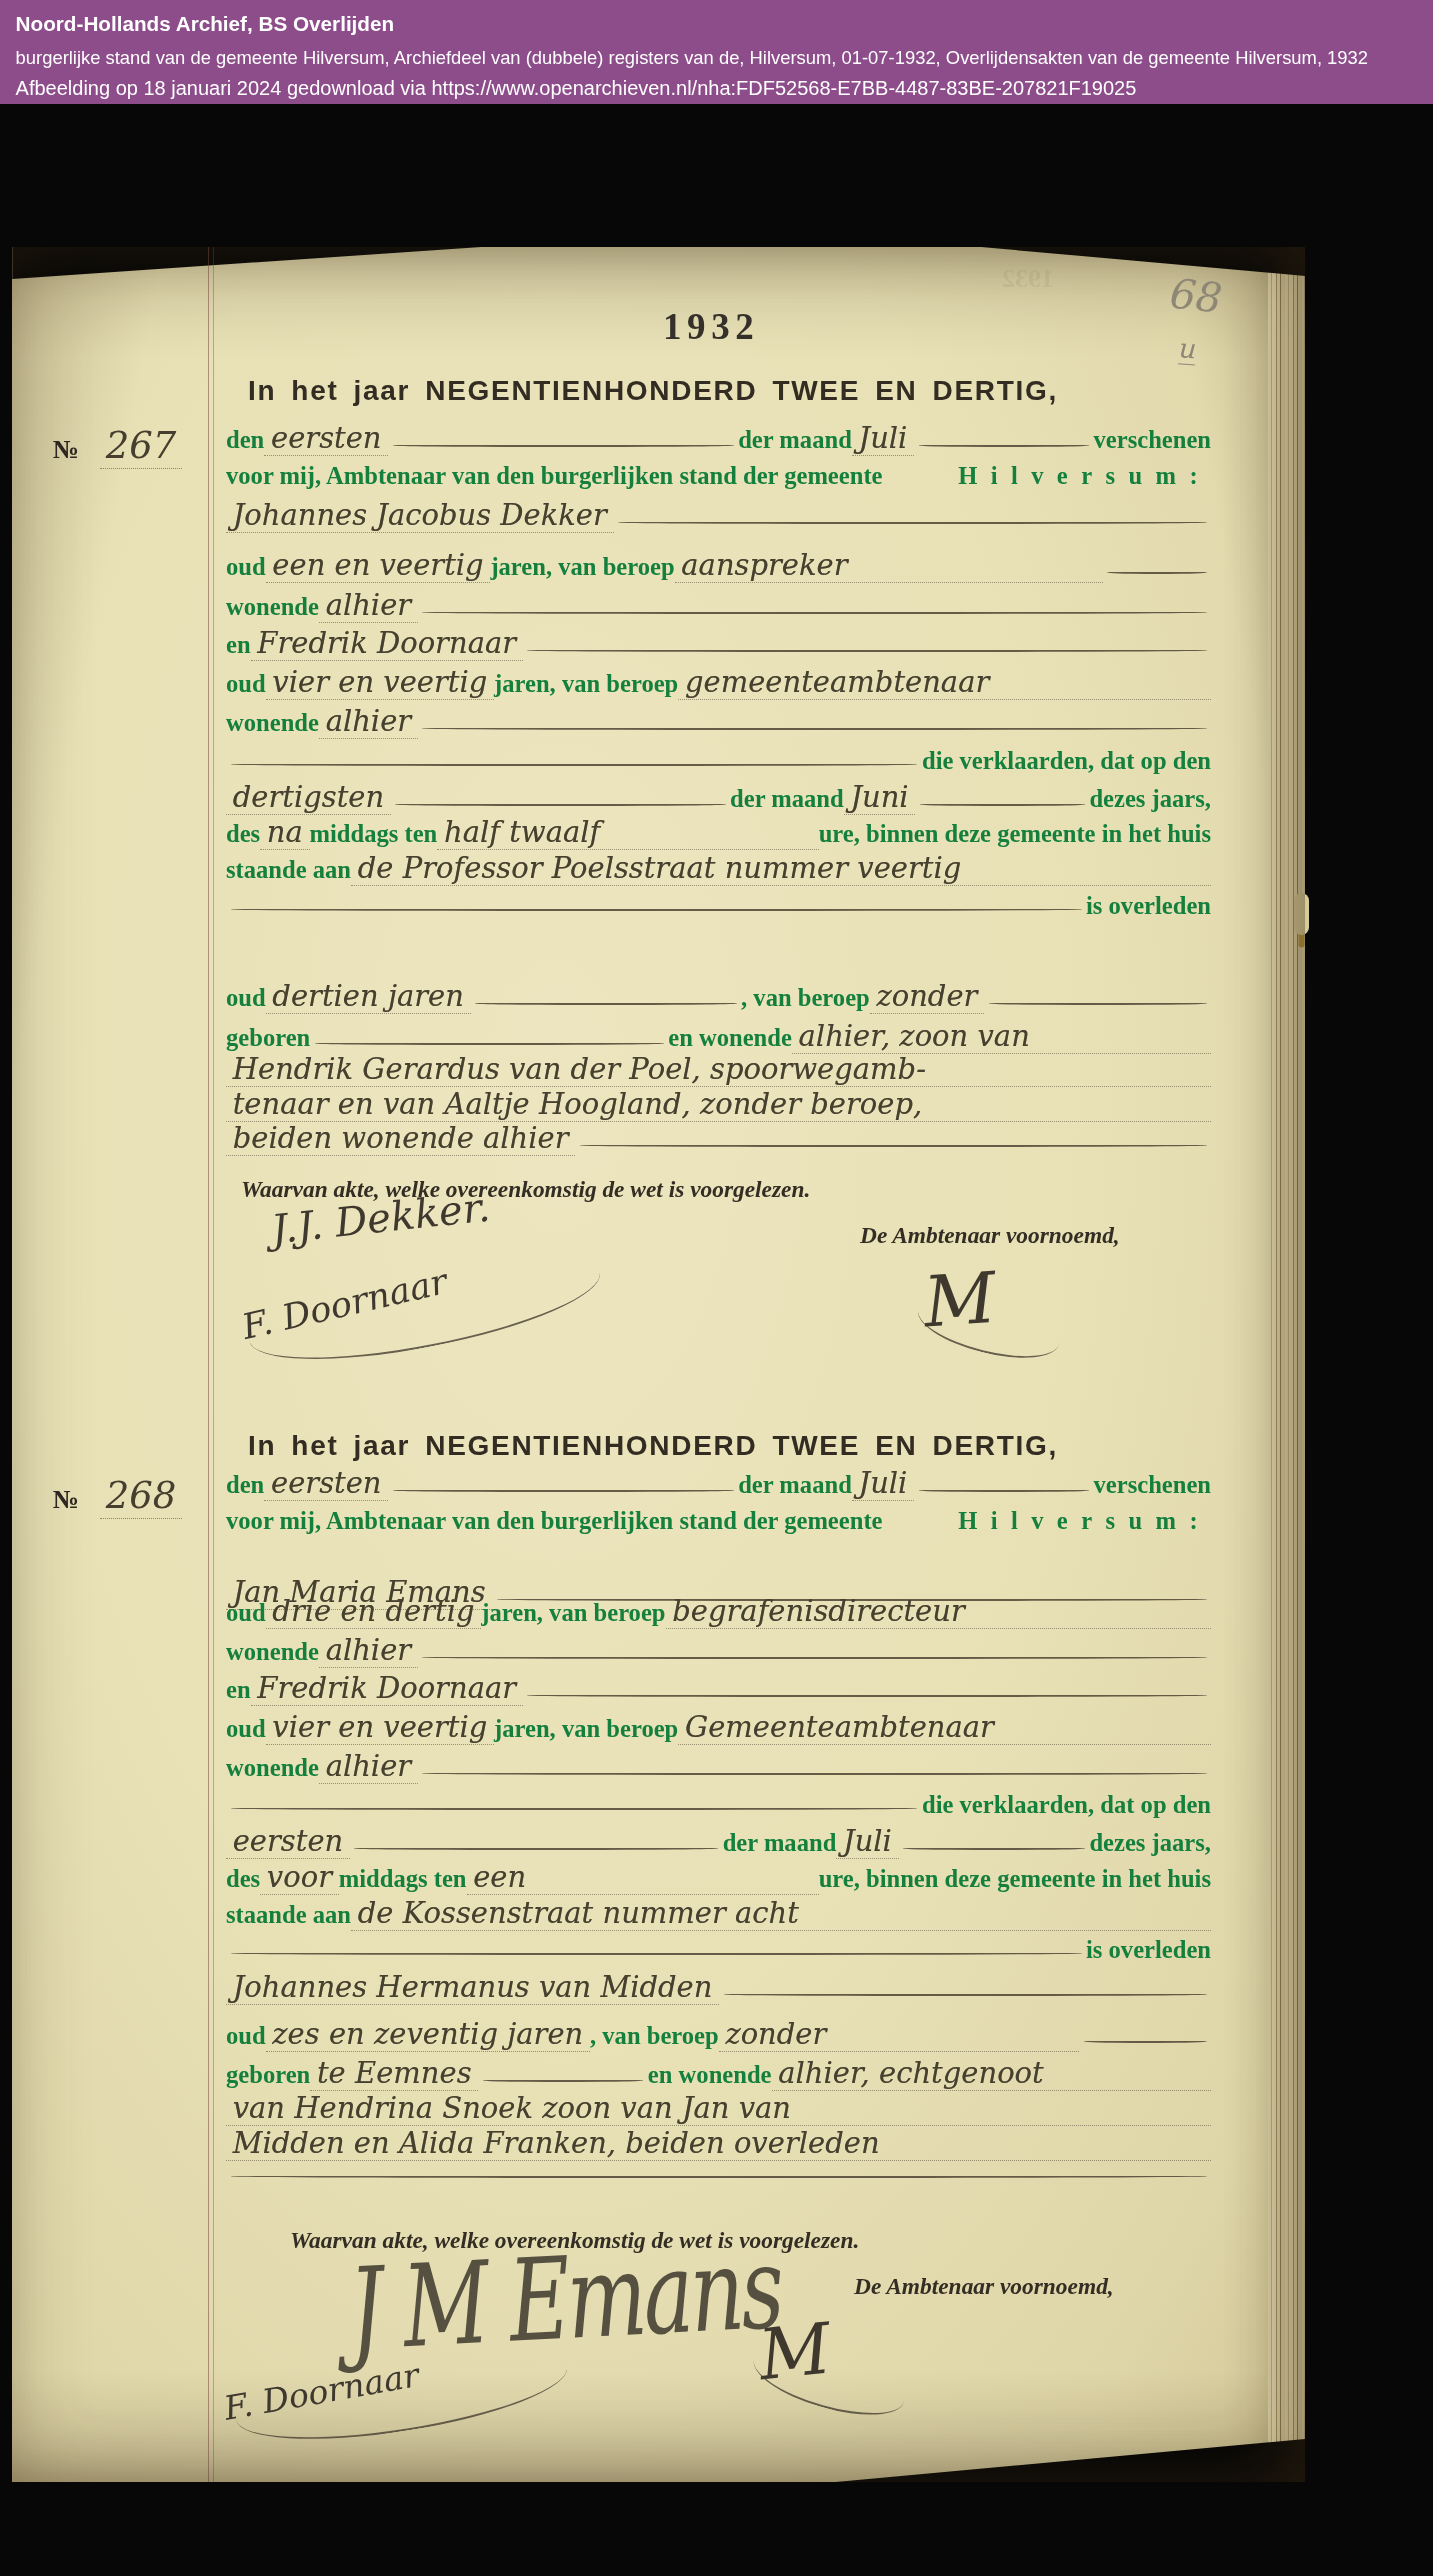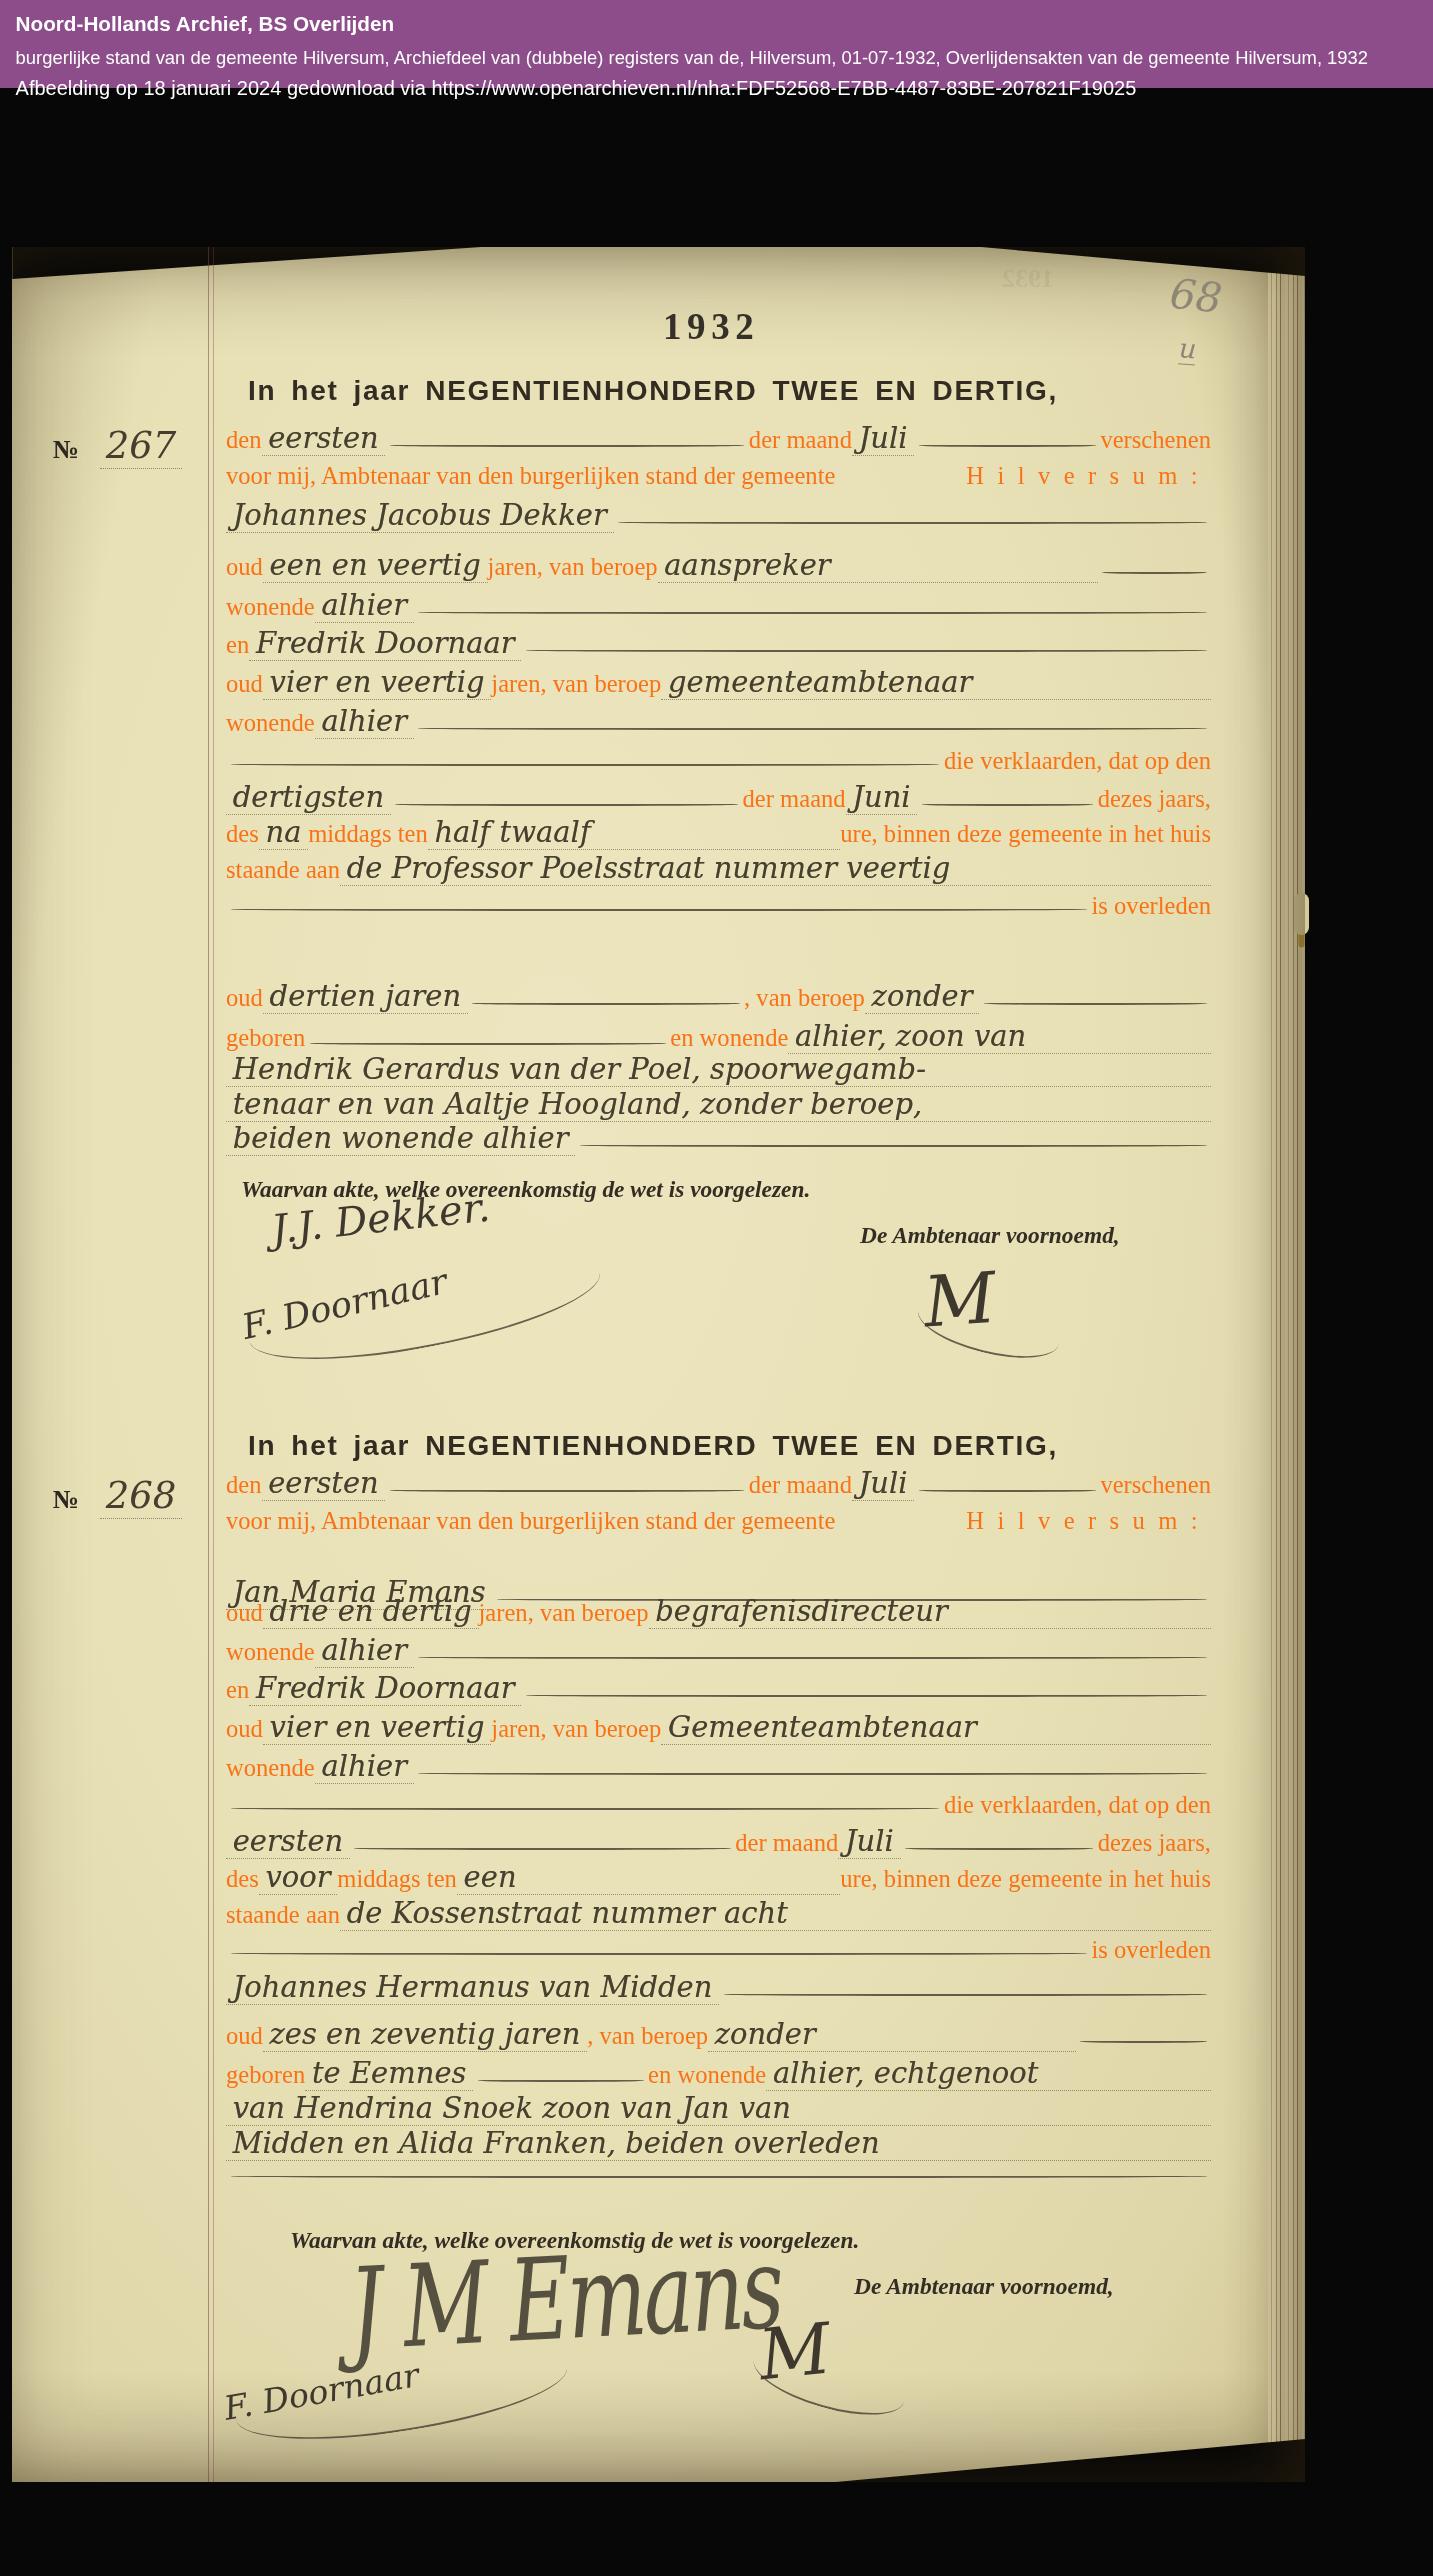--- a/index.html
+++ b/index.html
@@ -1,19 +1,19 @@
 <!DOCTYPE html>
 <html style="font-size:9px"><head>
 <meta charset="utf-8">
 <style>
   html,body{margin:0;padding:0;background:#000;}
   .screen{position:relative;width:1434px;height:2576px;background:#070707;overflow:hidden;
           font-family:"Liberation Serif",serif;}
   
-  .hdr{position:absolute;left:0;top:0;width:1434px;height:88px;background:#8c4d8a;color:#fff;
+  .hdr{position:absolute;left:0;top:0;width:1434px;height:104px;background:#8c4d8a;color:#fff;
        font-family:"Liberation Sans",sans-serif;}
   .hdr .t1{position:absolute;left:15.6px;top:12.3px;font-size:20.7px;font-weight:bold;white-space:nowrap;}
   .hdr .t2{position:absolute;left:15.6px;top:47px;font-size:18.4px;white-space:nowrap;}
   .hdr .t3{position:absolute;left:15.6px;top:77px;font-size:20px;white-space:nowrap;}
   
   .paper{position:absolute;left:12.3px;top:247px;width:1293px;height:2235px;
          background:
            linear-gradient(100deg, rgba(70,50,20,.18), rgba(0,0,0,0) 9%),
            linear-gradient(260deg, rgba(70,50,20,.20), rgba(0,0,0,0) 8%),
            linear-gradient(180deg, rgba(70,50,20,.14), rgba(0,0,0,0) 5%, rgba(0,0,0,0) 95%, rgba(60,40,15,.18)),
@@ -25,21 +25,21 @@
                     #a6946a 7.8px 9px,#e0d5a7 9px 12.3px,#8f7d58 12.3px 13.4px,#d9cd9f 13.4px 17px);}
   .notch{position:absolute;left:1294px;top:893px;width:14.5px;height:42px;background:#d8cb9a;
          border-radius:7.8px;box-shadow:0 17px 0 -4.5px #b8963f;}
   .wedge{position:absolute;background:#070707;}
   .w-tl{left:12.3px;top:247px;width:469px;height:32px;clip-path:polygon(0 0,100% 0,0 100%);}
   .w-tr{left:981px;top:247px;width:324px;height:29px;clip-path:polygon(0 0,100% 0,100% 100%);}
   .w-br{left:814px;top:2439px;width:491px;height:45px;clip-path:polygon(100% 0,100% 100%,0 100%);}
   .margin-rule{position:absolute;left:208px;top:247px;height:2235px;width:3.9px;
          border-left:1.1px solid rgba(125,75,70,.55);border-right:1.1px solid rgba(125,75,70,.40);}
   
-  .pr{color:#f97316;font-weight:normal;}
+  .pr{color:#15803d;font-weight:bold;}
   .line{position:absolute;left:226px;width:985px;display:flex;align-items:baseline;
         white-space:nowrap;font-size:24.6px;color:#2e2820;}
   .hw{font-family:"DejaVu Serif",serif;font-style:italic;font-size:29px;color:#46402f;
       padding:0 6.7px 1.1px;border-bottom:1.7px dotted rgba(86,74,55,.55);line-height:1.05;
       text-shadow:0 0 0.6px rgba(70,60,45,.5);}
   .grow{flex-grow:1;}
   .fill{flex-grow:1;height:2.2px;align-self:flex-end;margin:0 4.5px 9px;
         border-bottom:2.2px solid rgba(78,67,50,.85);border-radius:40%;}
   .fill.g2{flex-grow:2;}
   .heading{position:absolute;left:248px;font-family:"Liberation Sans",sans-serif;font-weight:bold;

